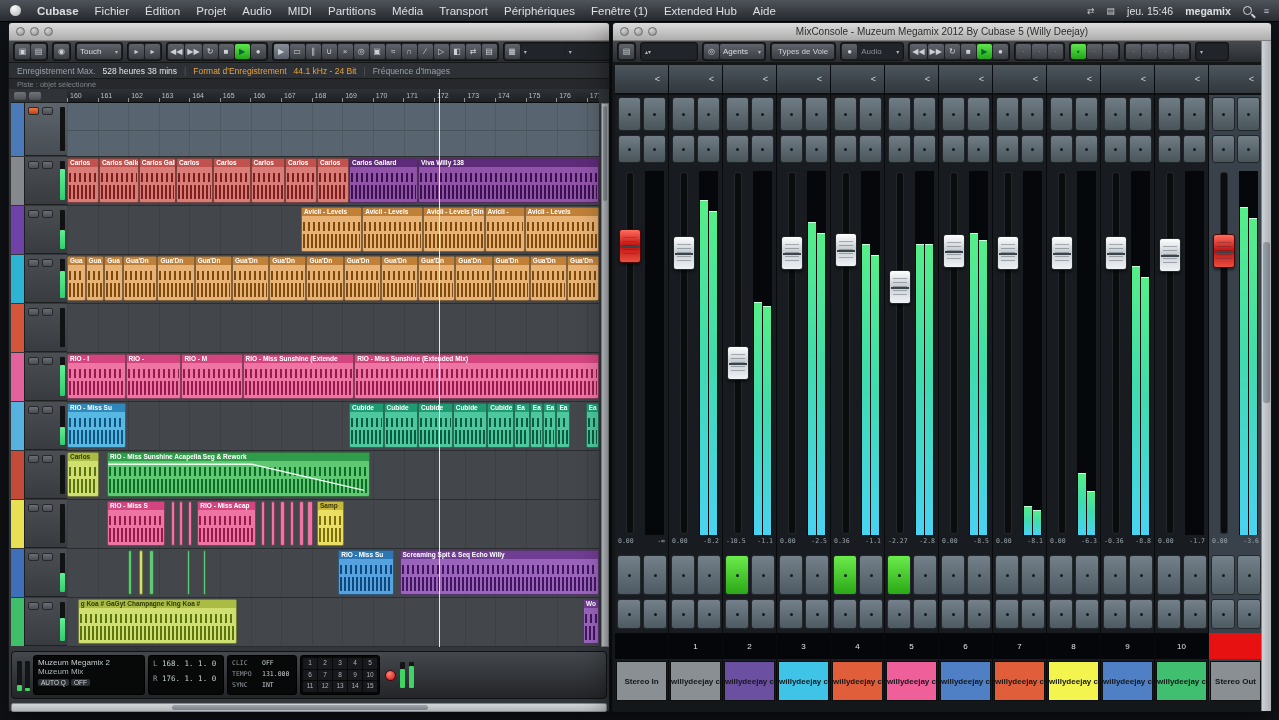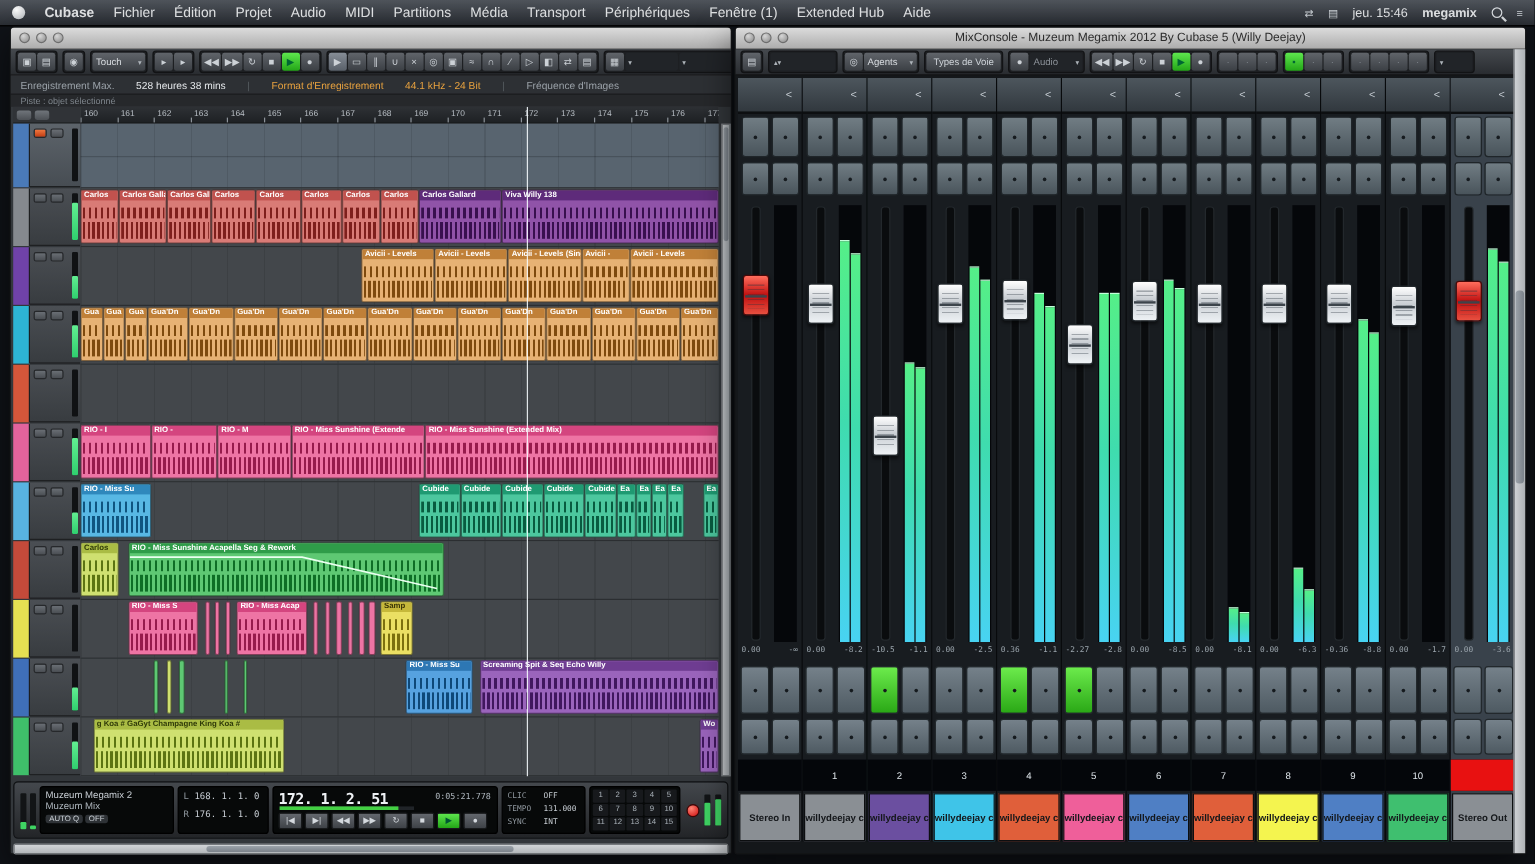--- a/index.html
+++ b/index.html
@@ -31,21 +31,21 @@
   font-size:8px;line-height:15px;text-align:center;padding:0 2px;white-space:nowrap}
 .tbtn.green{background:linear-gradient(#5ee74e,#23a517);color:#063}
 .tbtn.sel{background:linear-gradient(#868d96,#596069)}
 .tbtn.dim{color:#7d838a}
 .tdrop{display:flex;align-items:center;justify-content:space-between;gap:3px;height:15px;min-width:44px;
   background:linear-gradient(#60646a,#3b3f44);border-radius:2px;color:#d8dce0;font-size:8px;padding:0 3px;white-space:nowrap}
 .tdrop .ar{font-size:6px;color:#aeb4ba}
 .tdrop.dark{background:#212428;color:#8b9198}
 
 .infobar{position:absolute;left:0;right:0;top:40px;height:16px;background:#2d3034;border-bottom:1px solid #17181a;
-  display:flex;align-items:center;gap:18px;font-size:8.5px;padding:0 8px;white-space:nowrap}
+  display:flex;align-items:center;gap:7px;font-size:8.5px;padding:0 8px;white-space:nowrap}
 .inf-l{color:#9aa1a8}.inf-v{color:#e4e7ea}.inf-o{color:#e8a23f}.inf-sep{color:#565b60}
 .statusline{position:absolute;left:0;right:0;top:56px;height:10px;font-size:7.5px;color:#7e858c;padding:1px 8px;background:#26282b}
 
 .trow{position:absolute;left:2px;width:56px}
 .tstrip{position:absolute;left:0;top:0;bottom:1px;width:14px;border-right:1px solid #1c1e20}
 .tbody{position:absolute;left:14px;right:0;top:0;bottom:1px;background:linear-gradient(#4b4f54,#383c40);border-bottom:1px solid #1e2022}
 .tbody.sel{background:linear-gradient(#5d646b,#474d53)}
 .thbtn{position:absolute;width:11px;height:8px;border-radius:2px;background:linear-gradient(#6a6f75,#4a4e53);border:1px solid #26282b}
 .thbtn.rec{background:linear-gradient(#f07840,#c23d14)}
 .tmeter{position:absolute;right:2px;top:4px;bottom:4px;width:5px;background:#101214;border-radius:1px}
@@ -729,37 +729,20 @@
       <div class="tpanel disp">
         <div>Muzeum Megamix 2</div>
         <div class="l2">Muzeum Mix</div>
         <span class="chip">AUTO Q</span>
         <span class="chip">OFF</span>
       </div>
       <div class="tpanel loc">
         <div><span class="tag">L</span><span>168. 1. 1.  0</span></div>
         <div style="margin-top:6px"><span class="tag">R</span><span>176. 1. 1.  0</span></div>
       </div>
-      <div class="tpanel main">
-        <div class="time1">172. 1. 2. 51</div>
-        <div class="time2">0:05:21.778</div>
-        <div class="prog">
-            <div class="progf"></div>
-          </div>
-        <div class="tbrow" id="tp-buttons">
-            <div class="tpb">|◀</div>
-            <div class="tpb">▶|</div>
-            <div class="tpb">◀◀</div>
-            <div class="tpb">▶▶</div>
-            <div class="tpb">↻</div>
-            <div class="tpb">■</div>
-            <div class="tpb green">▶</div>
-            <div class="tpb">●</div>
-          </div>
-      </div>
       <div class="tpanel ct">
         <div><b>CLIC</b><span>OFF</span></div>
         <div><b>TEMPO</b><span>131.000</span></div>
         <div><b>SYNC</b><span>INT</span></div>
       </div>
       <div class="mkgrid" id="markers">
           <div class="mk">1</div>
           <div class="mk">2</div>
           <div class="mk">3</div>
           <div class="mk">4</div>

